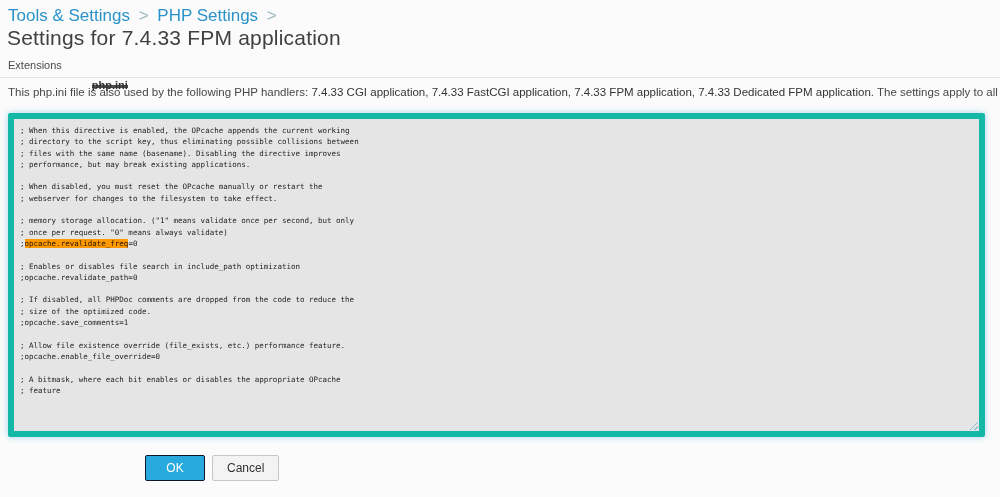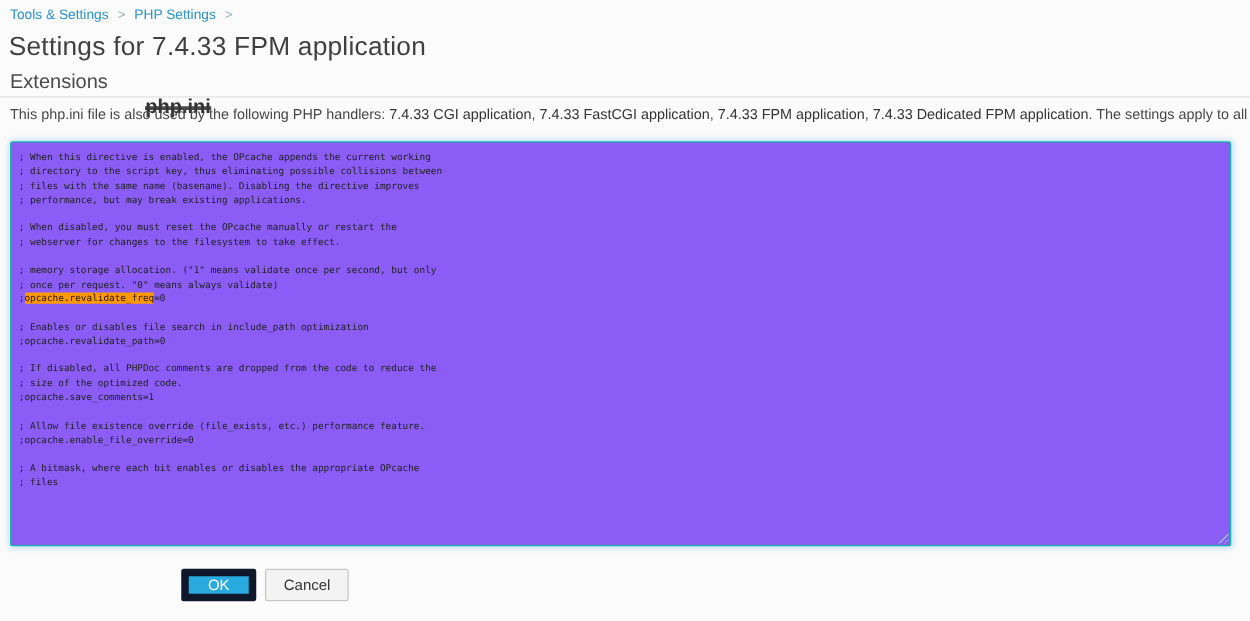--- a/index.html
+++ b/index.html
@@ -6,53 +6,53 @@
   html,body { width:1000px; height:497px; }
   body {
     position:relative;
     background:#fbfbfb;
     font-family:"Liberation Sans", sans-serif;
     color:#3f3f3f;
     overflow:hidden;
   }
   .breadcrumb {
     position:absolute; left:8px; top:6px;
-    font-size:11px; white-space:nowrap;
+    font-size:17px; white-space:nowrap;
   }
   .crumb { color:#2a93c9; text-decoration:none; cursor:pointer; }
   .sep { color:#9db4c0; margin:0 4px; }
   .page-title {
     position:absolute; left:7px; top:26px;
     font-size:21px; font-weight:400; color:#404040;
     letter-spacing:0.2px; white-space:nowrap;
   }
   .tabs {
     position:absolute; left:0; right:0; top:59px;
     padding:0 8px; display:flex; gap:30px;
     border-bottom:1px solid #e3e3e3; height:19px;
   }
   .tab {
-    font-size:16px; color:#4a4a4a; cursor:pointer;
+    font-size:11px; color:#4a4a4a; cursor:pointer;
     padding-bottom:6px; line-height:13px;
   }
   .tab.active {
     font-weight:bold; color:#333;
     border-bottom:3px solid #4c4c4c;
     margin-top:20px;
   }
   .description {
     position:absolute; left:8px; top:86px; right:4px;
     font-size:11.5px; color:#474747; white-space:nowrap;
   }
   .description b { color:#333; font-weight:400; }
   .editor {
     position:absolute; left:8px; top:113px;
     width:977px; height:324px;
-    background:#8b5cf6;
-    border:1px solid #14b8a6;
+    background:#e5e5e5;
+    border:6px solid #14b8a6;
     border-radius:2px;
     box-shadow:0 0 6px rgba(97,177,230,0.55);
     padding:6px 6px;
     cursor:text;
     overflow:hidden;
   }
   .editor-content {
     font-family:"DejaVu Sans Mono", monospace;
     font-size:7.5px; line-height:11.3px; color:#222;
   }
@@ -72,21 +72,21 @@
   .buttons {
     position:absolute; left:145px; top:455px;
     display:flex; gap:7px;
   }
   .btn {
     height:26px; min-width:60px; padding:0 14px;
     font-size:12px; font-family:inherit;
     border-radius:2px; cursor:pointer;
   }
   .btn-primary {
-    background:#28aade; border:6px solid #0f172a; color:#ffffff;
+    background:#28aade; border:1px solid #0f172a; color:#ffffff;
   }
   .btn-default {
     background:#f3f3f3; border:1px solid #c6c6c6; color:#333;
   }
 </style>
 </head>
 <body>
 
 <div class="breadcrumb">
   <a class="crumb" href="#">Tools &amp; Settings</a>
@@ -122,21 +122,21 @@
       <div class="line">;opcache.revalidate_path=0</div>
       <div class="line">&nbsp;</div>
       <div class="line">; If disabled, all PHPDoc comments are dropped from the code to reduce the</div>
       <div class="line">; size of the optimized code.</div>
       <div class="line">;opcache.save_comments=1</div>
       <div class="line">&nbsp;</div>
       <div class="line">; Allow file existence override (file_exists, etc.) performance feature.</div>
       <div class="line">;opcache.enable_file_override=0</div>
       <div class="line">&nbsp;</div>
       <div class="line">; A bitmask, where each bit enables or disables the appropriate OPcache</div>
-      <div class="line">; files</div>
+      <div class="line">; feature</div>
     </div>
   <div class="resize-grip"></div>
 </div>
 
 <div class="buttons">
   <button class="btn btn-primary">OK</button>
   <button class="btn btn-default">Cancel</button>
 </div>
 
 </body></html>

